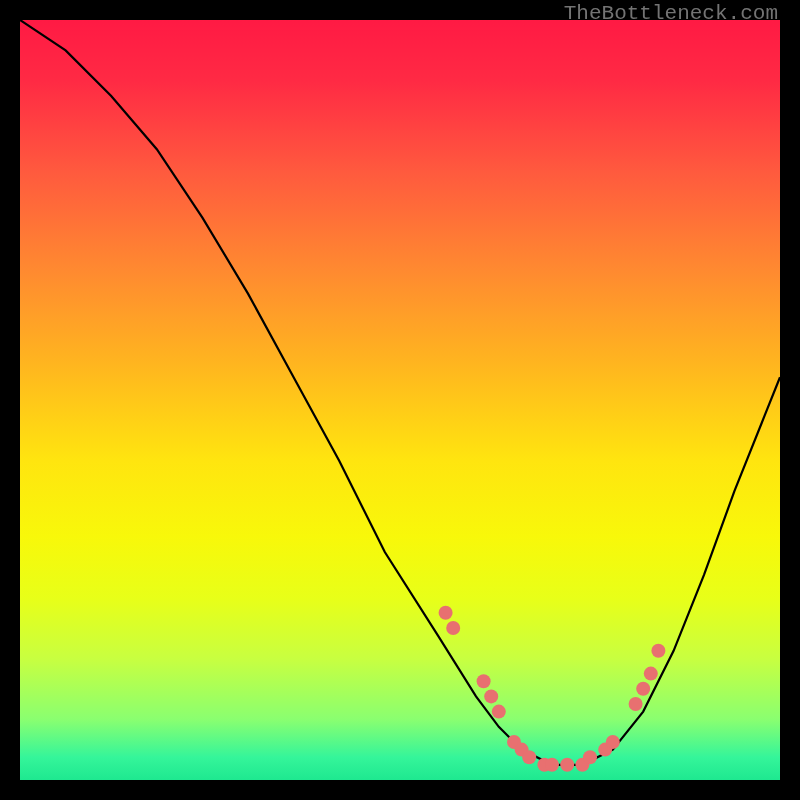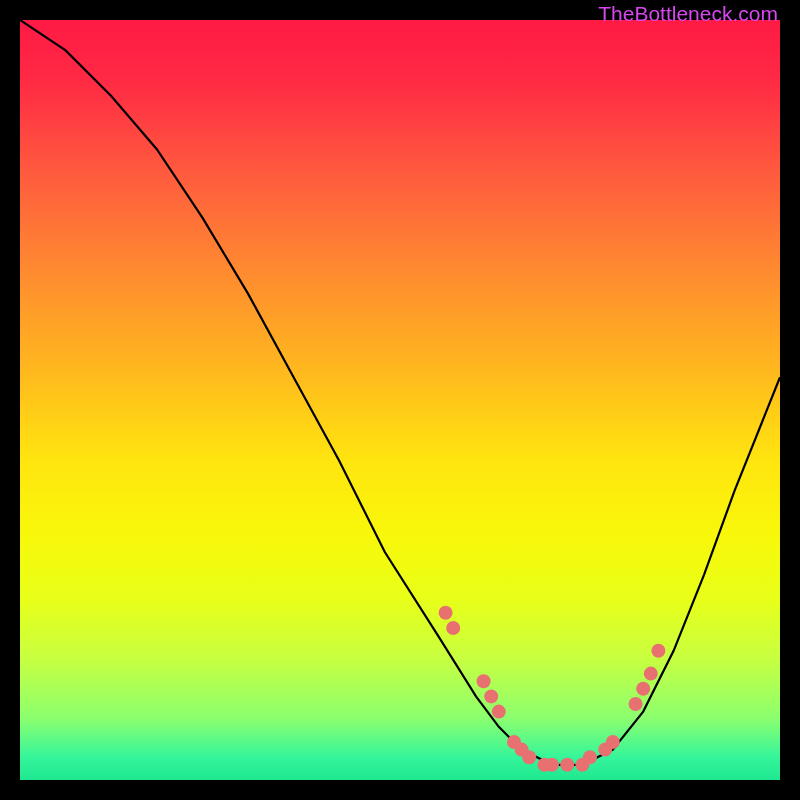--- a/index.html
+++ b/index.html
@@ -8,24 +8,25 @@
     background: #000;
     width: 800px;
     height: 800px;
     position: relative;
     font-family: Arial, sans-serif;
   }
   .watermark {
     position: absolute;
     top: 2px;
     right: 22px;
-    color: #d946ef;
+    color: #737373;
     font-size: 21px;
     font-weight: 500;
     z-index: 10;
+    font-family: Liberation Mono, monospace;
   }
   .chart-frame {
     position: absolute;
     left: 20px;
     top: 20px;
     width: 760px;
     height: 760px;
   }
   .plot-area {
     position: absolute;

